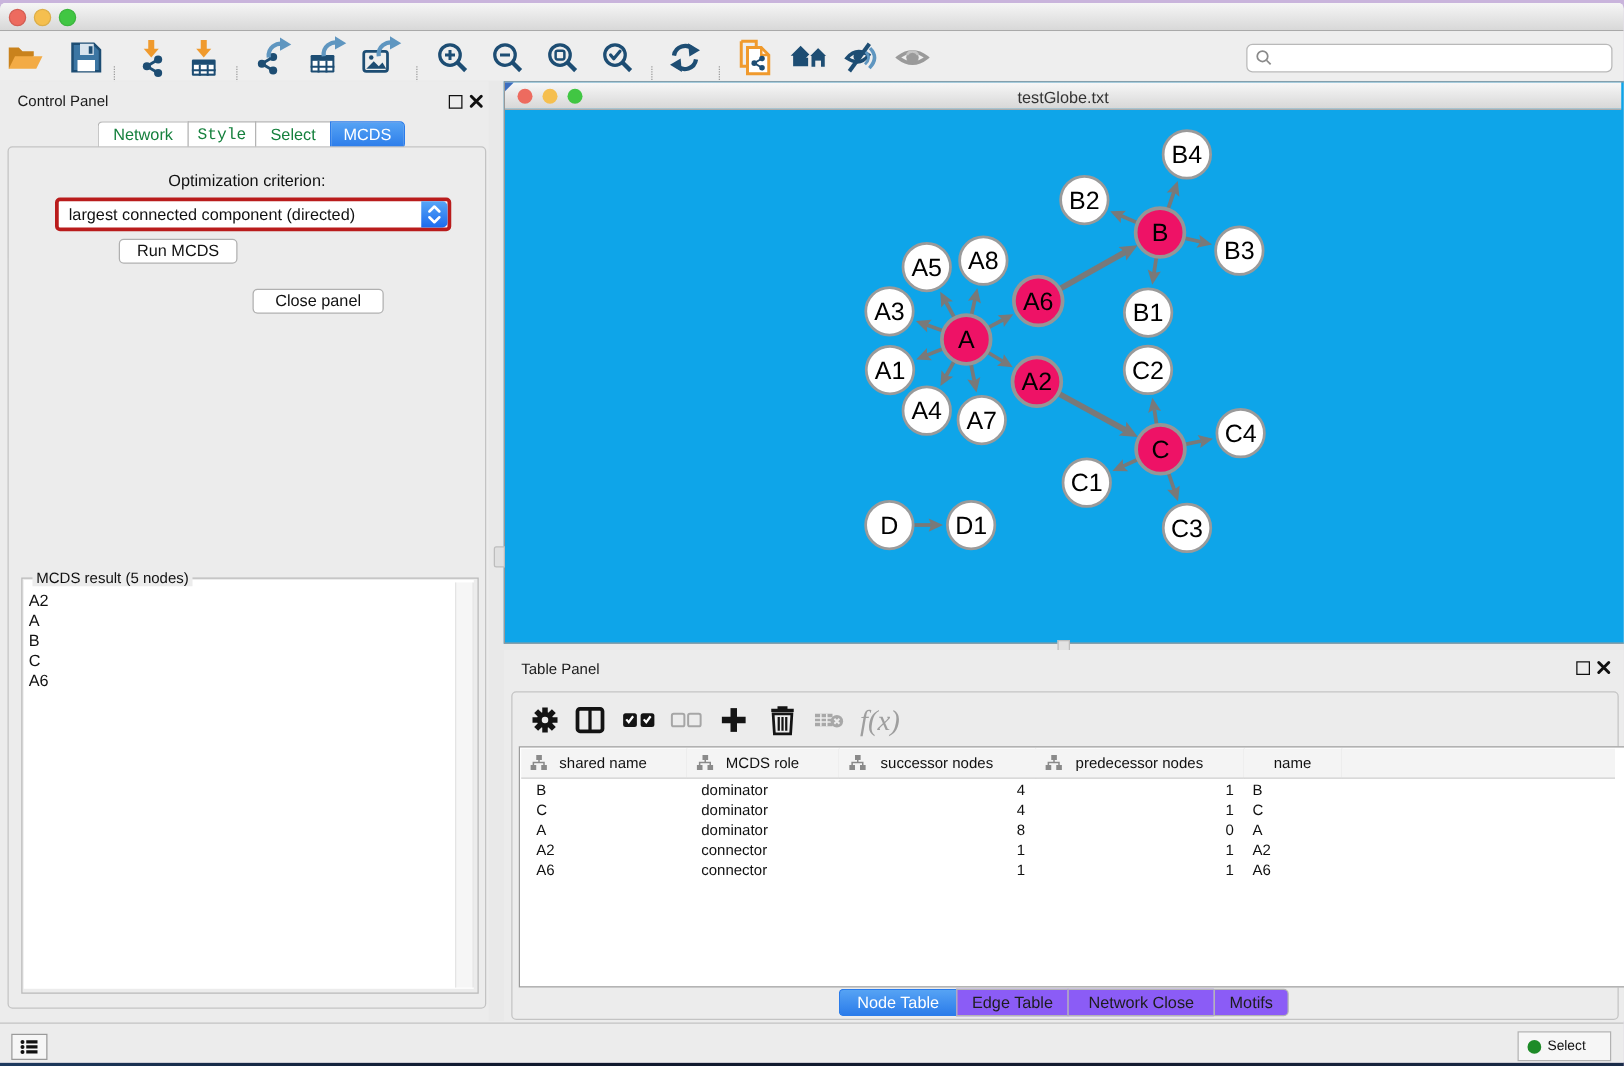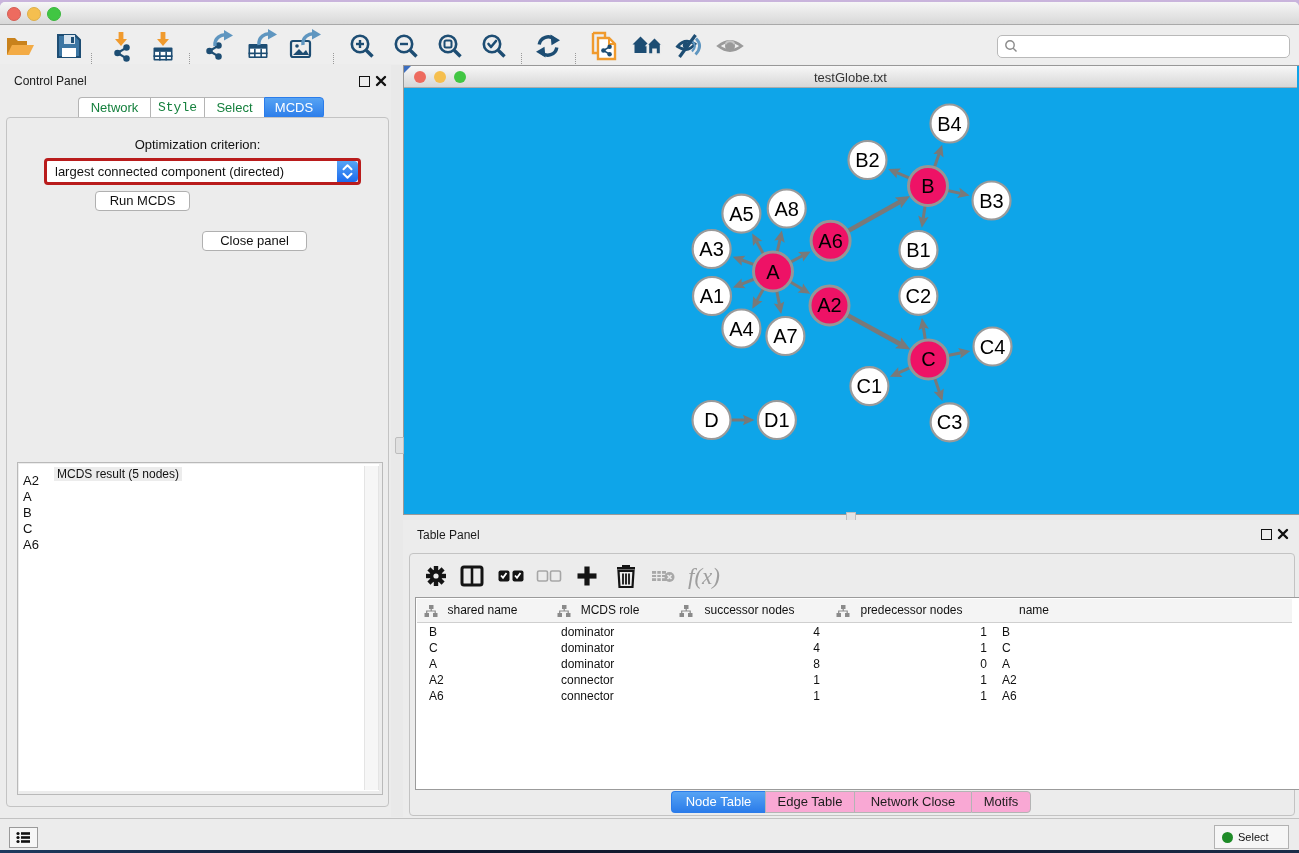--- a/index.html
+++ b/index.html
@@ -39,21 +39,21 @@
      background:linear-gradient(#f7f7f7,#d7d7d7);border-bottom:1px solid #ababab;}
   .tl2{width:12px;height:12px;border-radius:50%;top:5px;}
   #tablepanel{left:0px;top:455px;width:896px;height:297px;background:#ececec;}
   #tablebox{left:6px;top:33px;width:884px;height:261px;background:#ececec;
      border:1px solid #c3c3c3;border-radius:4px;}
   #tableframe{left:5px;top:43px;width:877px;height:191px;background:#fff;
      border:1px solid #9b9b9b;padding-left:48px;}
   .th{top:1px;height:23px;background:#f4f4f4;border-right:1px solid #d2d2d2;border-bottom:1px solid #cfcfcf;
       font-size:12px;color:#111;}
   .td{font-size:12px;color:#111;}
-  .btab{height:20px;background:#f9a8d4;border:1px solid #b4b4b4;border-right:none;
+  .btab{height:20px;background:#8b5cf6;border:1px solid #b4b4b4;border-right:none;
      font-size:13px;color:#1d1d1d;text-align:center;line-height:20px;}
   
   #statusbar{left:0;top:816px;width:1299px;height:33px;background:#ececec;
      border-top:1px solid #c2c2c2;}
   #darkstrip{left:0;top:850px;width:1299px;height:3px;
      background:linear-gradient(90deg,#1d3a5f,#10192e 30%,#131b30 70%,#1a2c49);}
 </style>
 </head>
 <body>
 <div id="app" class="abs">
@@ -230,21 +230,21 @@
               <path d="M6.5 8.2 L10.5 4.2 L14.5 8.2" fill="none" stroke="#fff" stroke-width="2" stroke-linecap="round" stroke-linejoin="round"></path>
               <path d="M6.5 12.8 L10.5 16.8 L14.5 12.8" fill="none" stroke="#fff" stroke-width="2" stroke-linecap="round" stroke-linejoin="round"></path>
             </svg>
           </div>
         </div>
         <div class="btn abs" style="left:88px;top:73px;width:93px;height:18px;line-height:18px;">Run MCDS</div>
         <div class="btn abs" style="left:195px;top:73px;width:103px;height:18px;line-height:18px;margin-top:40px;">Close panel</div>
 
         <div class="abs" style="left:10px;top:344px;width:364px;height:331px;border:1px solid #b9b9b9;"></div>
         <div class="abs" style="left:12px;top:346px;width:360px;height:327px;background:#fff;"></div>
-        <div class="abs" style="left:19px;top:349px;font-size:12px;color:#111;background:#ececec;padding:0 3px;margin-left:28px;">MCDS result (5 nodes)</div>
+        <div class="abs" style="left:19px;top:337px;font-size:12px;color:#111;background:#ececec;padding:0 3px;">MCDS result (5 nodes)</div>
         <div class="abs" style="left:357px;top:348px;width:13px;height:324px;background:#f6f6f6;border-left:1px solid #e4e4e4;border-right:1px solid #e4e4e4;"></div>
         <div class="abs" style="left:16px;top:355px;font-size:13px;color:#111;line-height:16px;">A2<br>A<br>B<br>C<br>A6</div>
       </div>
     </div>
     <div id="rightarea" class="abs">
       <div id="netwin" class="abs">
         <div class="abs" style="left:0;top:0;width:0;height:0;border-left:7px solid #3c6ebf;border-bottom:7px solid transparent;z-index:5;"></div>
         <div id="nettitle" class="abs">
           <div class="tl2 abs" style="left:10px;background:#ed6b5f;"></div>
           <div class="tl2 abs" style="left:30px;background:#f5bf4f;"></div>

